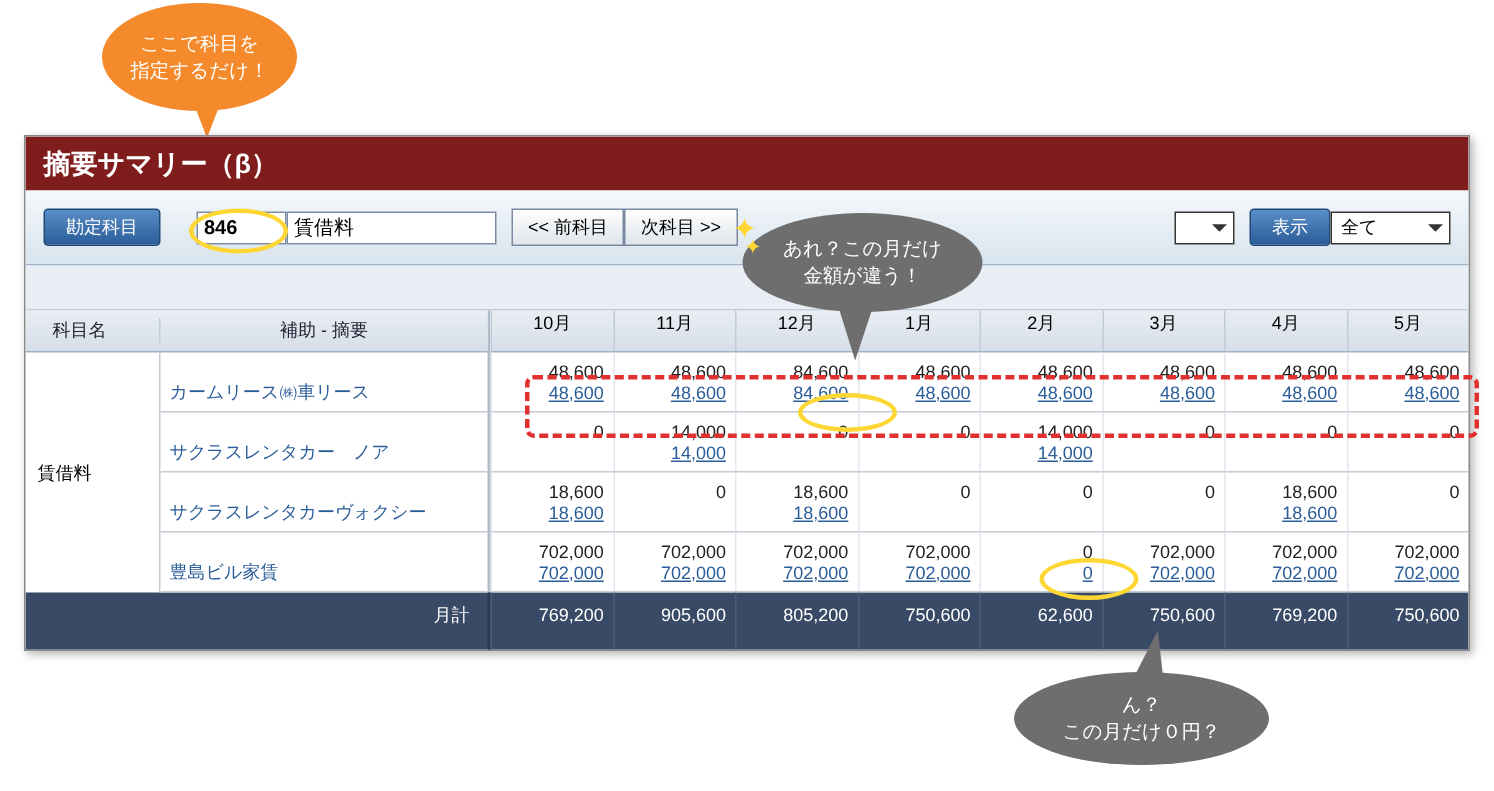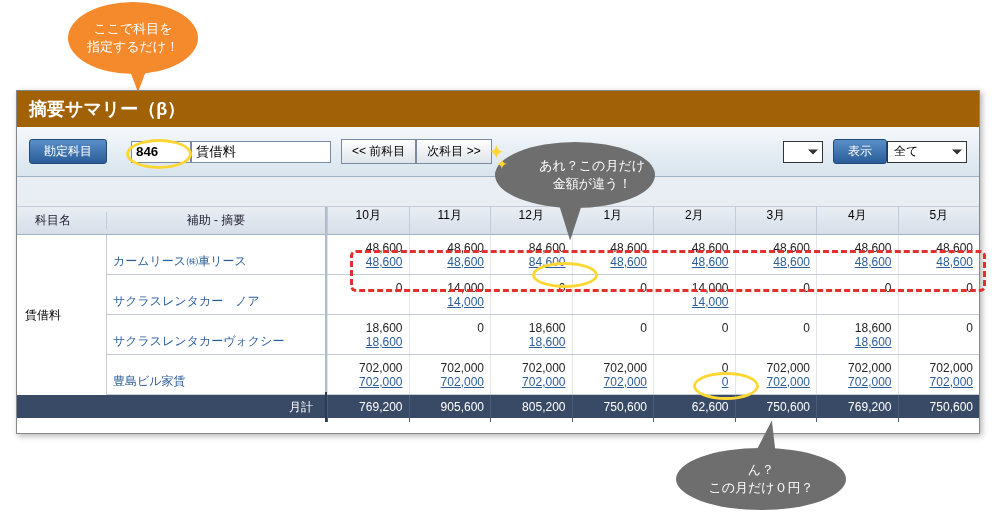--- a/index.html
+++ b/index.html
@@ -16,21 +16,21 @@
   .app-frame {
     position: absolute;
     left: 16px; top: 90px;
     width: 964px; height: 344px;
     border: 1px solid #888;
     box-shadow: 2px 2px 6px rgba(0,0,0,.3);
     background: #fff;
     overflow: hidden;
   }
   .titlebar {
-    background: #a16207;
+    background: #7f1d1d;
     color: #fff;
     font-size: 18px;
     padding: 6px 12px;
     font-weight: bold;
   }
   .toolbar {
     background: linear-gradient(#f4f8fb, #d8e4ee);
     border-bottom: 1px solid #9fb3c8;
     padding: 10px 12px;
     display: flex;
@@ -125,23 +125,22 @@
   }
   .data-cell {
     flex:1; border-left:1px solid #e2e6ec;
     display:flex; flex-direction:column; justify-content:center;
     text-align:right; padding-right:6px;
     font-size:12px;
   }
   .val-top { color:#222; }
   .val-bot { color:#2a5d99; text-decoration: underline; cursor:pointer;}
   .footer-row {
-    background:#394a66; color:#fff; height:23px;
+    background:#394a66; color:#fff; height:42px;
     display:flex;
-    align-items:center;
   }
   .footer-left { width:310px; text-align:right; padding-right:12px; line-height:30px; border-right:2px solid #2c3a52;}
   .footer-cell { flex:1; border-left:1px solid #4c5d77; text-align:right; padding-right:6px; line-height:30px;}
   .months-hdr { display:flex; height:28px; background: linear-gradient(#e9eef4,#d6dee8); border-bottom:1px solid #9fb3c8;}
   .spacer-bar { height:30px; background:#e9eef4; border-bottom:1px solid #c3ccd6;}
 
   
   .bubble {
     position:absolute;
     background:#6e6e6e;
@@ -395,21 +394,21 @@
 </div>
 
 <div class="ring" style="left:126px; top:234px; width:66px; height:30px; top:139px;"></div>
 
 <div class="dash-box" style="left:350px; top:250px; width:636px; height:42px;"></div>
 
 <div class="ring" style="left:532px; top:262px; width:66px; height:26px;"></div>
 
 <div class="ring" style="left:693px; top:372px; width:66px; height:28px;"></div>
 
-<div class="bubble" style="left:495px; top:142px; width:160px; height:66px; border-radius:50%/50%;justify-content:flex-end;">
+<div class="bubble" style="left:495px; top:142px; width:160px; height:66px; border-radius:50%/50%;">
   <div>
     <span>あれ？この月だけ</span><br>
     <span>金額が違う！</span>
   </div>
 </div>
 <div style="position:absolute; left:560px; top:200px; width:0;height:0;
      border-left:8px solid transparent;border-right:18px solid transparent;border-top:40px solid #6e6e6e; transform:rotate(-6deg);"></div>
 <span class="twinkle" style="left:488px; top:140px;">✦</span>
 <span class="twinkle" style="left:496px; top:156px; font-size:14px;">✦</span>
 

